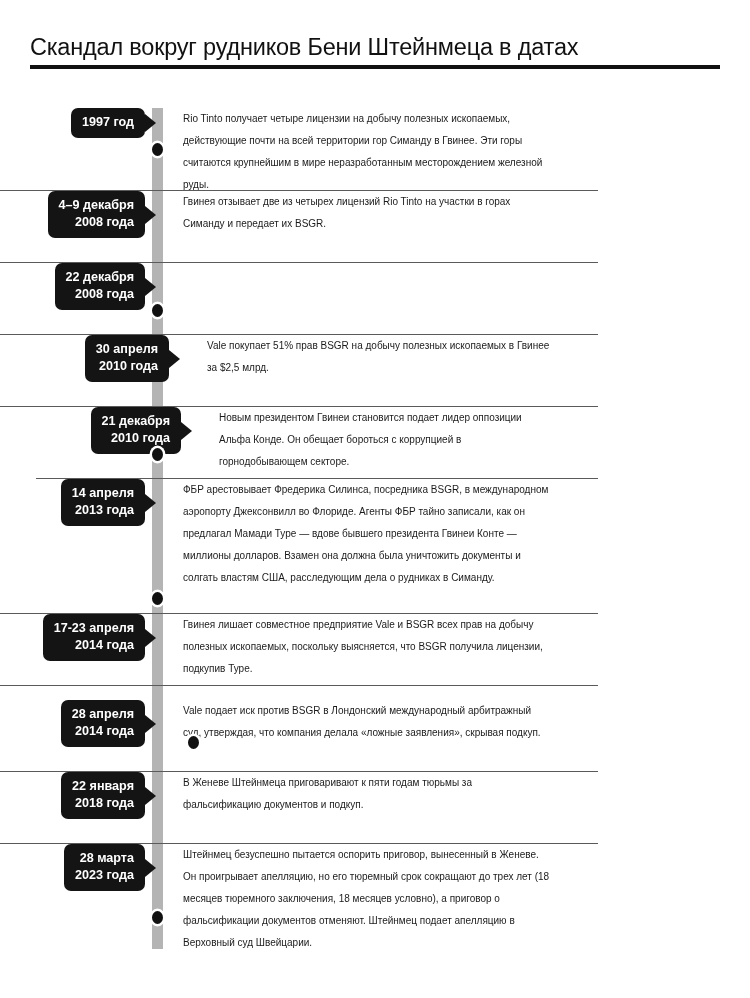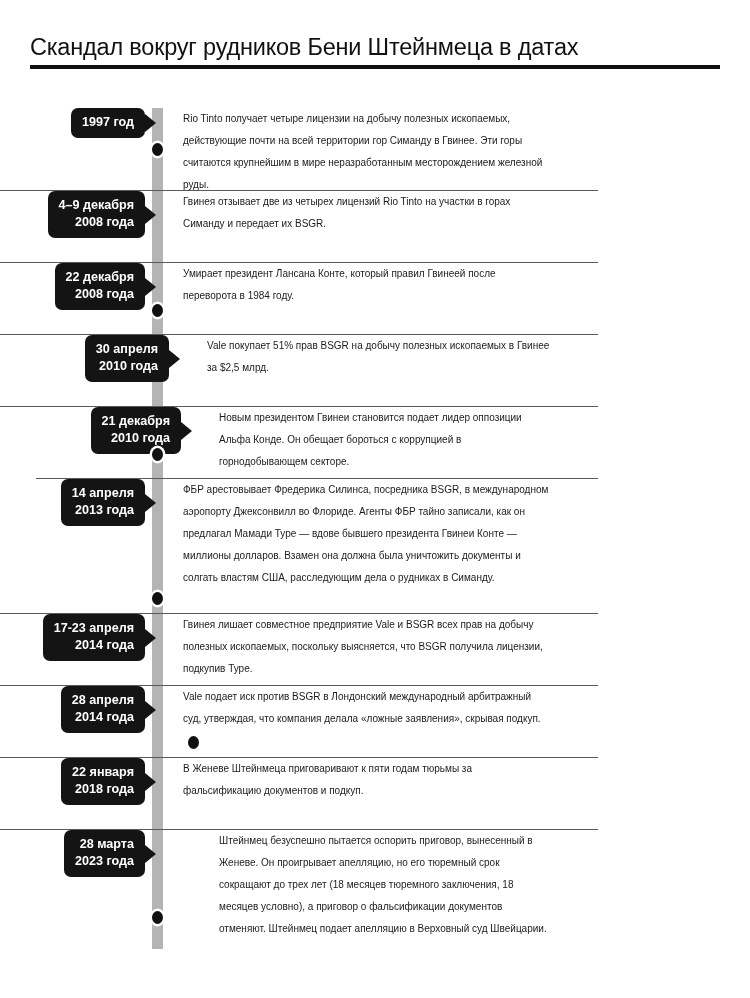--- a/index.html
+++ b/index.html
@@ -61,21 +61,21 @@
     position: relative;
     z-index: 2;
   }
 
   .row {
     position: relative;
     display: flex;
     align-items: flex-start;
     border-bottom: 1.6px solid #5a5a5a;
   }
-  .row:last-child { border-bottom: none; gap: 36px; }
+  .row:last-child { border-bottom: none; }
 
   
   .badge-cell {
     position: relative;
     width: 152px;
     flex: 0 0 152px;
     display: flex;
     justify-content: flex-end;
     align-items: center;
     z-index: 4;
@@ -185,23 +185,20 @@
       <div class="row" style="height: 72px;">
         <div class="badge-cell">
           <div class="date-badge">
             <div>22 декабря</div>
             <div>2008 года</div>
           </div>
         </div>
         <div class="node-dot" style="top: 184.5px; position: absolute;">
           <i></i>
         </div>
-        <div class="text-cell">
-          <div class="event-text">Умирает президент Лансана Конте, который правил Гвинеей после переворота в 1984 году.</div>
-        </div>
       </div>
       <div class="row" style="height: 72px; padding-left: 24px;">
         <div class="badge-cell">
           <div class="date-badge">
             <div>30 апреля</div>
             <div>2010 года</div>
           </div>
         </div>
         <div class="node-dot" style="top: 256.5px; position: absolute;">
           <i></i>
@@ -242,21 +239,21 @@
         <div class="badge-cell">
           <div class="date-badge">
             <div>17-23 апреля</div>
             <div>2014 года</div>
           </div>
         </div>
         <div class="text-cell">
           <div class="event-text">Гвинея лишает совместное предприятие Vale и BSGR всех прав на добычу полезных ископаемых, поскольку выясняется, что BSGR получила лицензии, подкупив Туре.</div>
         </div>
       </div>
-      <div class="row" style="height: 72px;">
+      <div class="row" style="height: 72px; margin-top: 14px;">
         <div class="badge-cell">
           <div class="date-badge">
             <div>28 апреля</div>
             <div>2014 года</div>
           </div>
         </div>
         <div class="text-cell">
           <div class="event-text">Vale подает иск против BSGR в Лондонский международный арбитражный суд, утверждая, что компания делала «ложные заявления», скрывая подкуп.</div>
         </div>
       </div>

